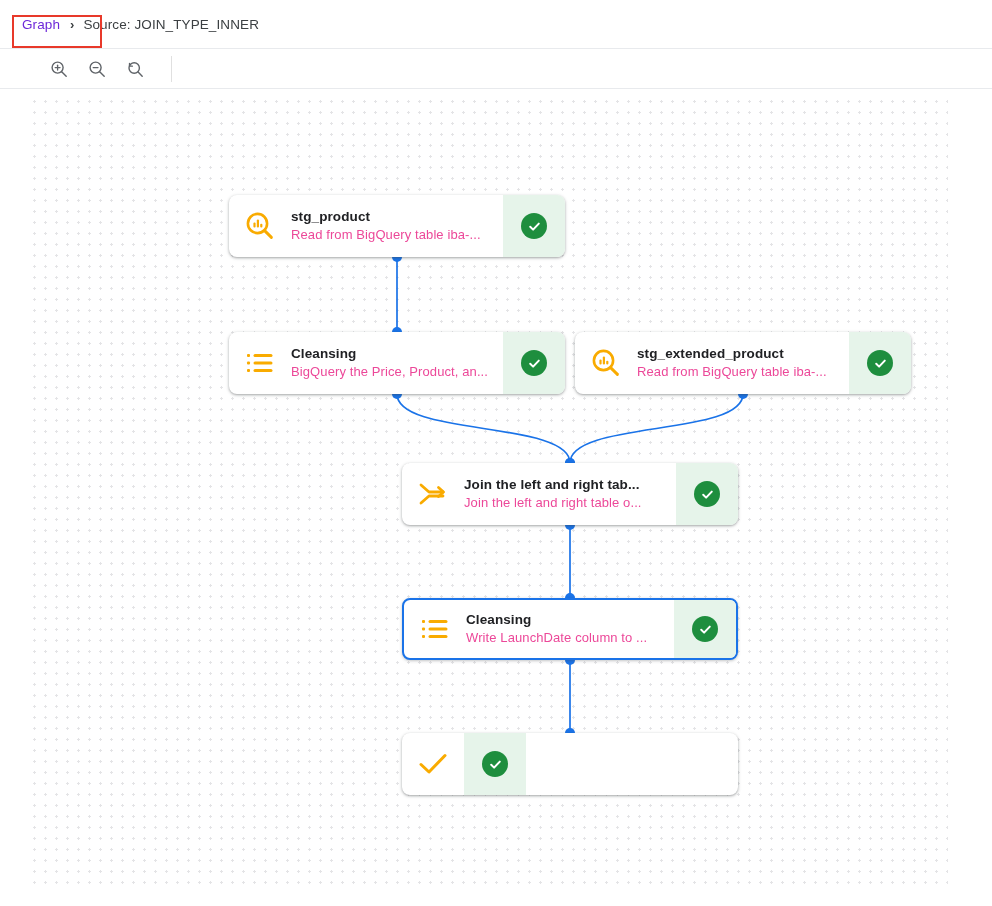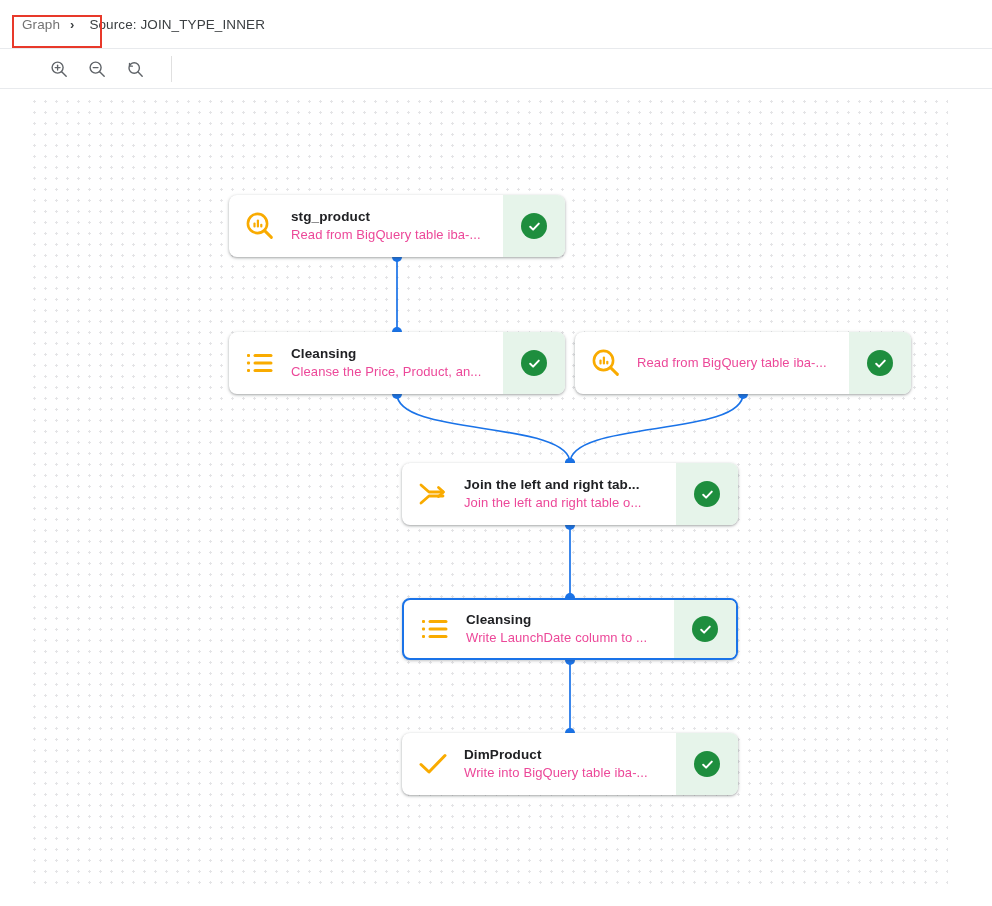--- a/index.html
+++ b/index.html
@@ -21,36 +21,35 @@
     height: 49px;
     display: flex;
     align-items: center;
     padding-left: 22px;
     box-sizing: border-box;
     border-bottom: 1px solid #e8eaed;
     position: relative;
   }
   .crumb-link {
     font-size: 13.5px;
-    color: #737373;
+    color: #6d28d9;
     letter-spacing: .1px;
   }
   .crumb-chevron {
     margin: 0 9px 0 10px;
     display: inline-block;
     color: #3c4043;
     font-size: 13px;
     font-weight: bold;
     line-height: 1;
   }
   .crumb-current {
     font-size: 13.5px;
     color: #3c4043;
     letter-spacing: .1px;
-    margin-left: 6px;
   }
   
   #graph-annotation-box {
     position: absolute;
     left: 12px;
     top: 15px;
     width: 90px;
     height: 33px;
     border: 2.5px solid #e8392a;
     box-sizing: border-box;
@@ -252,41 +251,42 @@
       <rect x="2" y="6" width="3" height="3" rx="1" fill="#F9AB00"></rect>
       <rect x="2" y="13.5" width="3" height="3" rx="1" fill="#F9AB00"></rect>
       <rect x="2" y="21" width="3" height="3" rx="1" fill="#F9AB00"></rect>
       <rect x="8.5" y="6" width="19" height="3" rx="1.5" fill="#F9AB00"></rect>
       <rect x="8.5" y="13.5" width="19" height="3" rx="1.5" fill="#F9AB00"></rect>
       <rect x="8.5" y="21" width="19" height="3" rx="1.5" fill="#F9AB00"></rect>
     </svg>
         </div>
         <div class="node-body">
           <div class="node-title">Cleansing</div>
-          <div class="node-subtitle">Cleanse the Price, Product, an...</div>
+          <div class="node-subtitle">BigQuery the Price, Product, an...</div>
         </div>
         <div class="node-status">
           <div class="status-circle">
             <svg width="15" height="15" viewBox="0 0 15 15" fill="none">
     <path d="M3.2 7.8 L6.1 10.6 L11.8 4.6" stroke="#ffffff" stroke-width="2" stroke-linecap="round" stroke-linejoin="round"></path>
   </svg>
           </div>
         </div>
       </div>
       <div class="node" style="left: 549px; top: 240px; width: 336px;">
         <div class="node-icon">
           <svg width="34" height="34" viewBox="0 0 34 34" fill="none">
       <circle cx="14.5" cy="14.5" r="9.6" stroke="#F9AB00" stroke-width="2.6"></circle>
       <rect x="10.4" y="13.4" width="2.2" height="5.2" rx="1" fill="#F9AB00"></rect>
       <rect x="13.8" y="10.6" width="2.2" height="8" rx="1" fill="#F9AB00"></rect>
       <rect x="17.2" y="14.8" width="2.2" height="3.8" rx="1" fill="#F9AB00"></rect>
       <line x1="21.6" y1="21.6" x2="28.4" y2="28.4" stroke="#F9AB00" stroke-width="2.9" stroke-linecap="round"></line>
     </svg>
         </div>
         <div class="node-body">
+          <div class="node-title">stg_extended_product</div>
           <div class="node-subtitle">Read from BigQuery table iba-...</div>
         </div>
         <div class="node-status">
           <div class="status-circle">
             <svg width="15" height="15" viewBox="0 0 15 15" fill="none">
     <path d="M3.2 7.8 L6.1 10.6 L11.8 4.6" stroke="#ffffff" stroke-width="2" stroke-linecap="round" stroke-linejoin="round"></path>
   </svg>
           </div>
         </div>
       </div>
@@ -332,24 +332,20 @@
   </svg>
           </div>
         </div>
       </div>
       <div class="node" style="left: 376px; top: 641px; width: 336px;">
         <div class="node-icon">
           <svg width="34" height="34" viewBox="0 0 34 34" fill="none">
       <path d="M5 17.5 L13 25 L29 8.5" stroke="#F9AB00" stroke-width="3" stroke-linecap="round" stroke-linejoin="round" fill="none"></path>
     </svg>
         </div>
-        <div class="node-body">
-          <div class="node-title">DimProduct</div>
-          <div class="node-subtitle">Write into BigQuery table iba-...</div>
-        </div>
         <div class="node-status">
           <div class="status-circle">
             <svg width="15" height="15" viewBox="0 0 15 15" fill="none">
     <path d="M3.2 7.8 L6.1 10.6 L11.8 4.6" stroke="#ffffff" stroke-width="2" stroke-linecap="round" stroke-linejoin="round"></path>
   </svg>
           </div>
         </div>
       </div>
     </div>
 </div>

